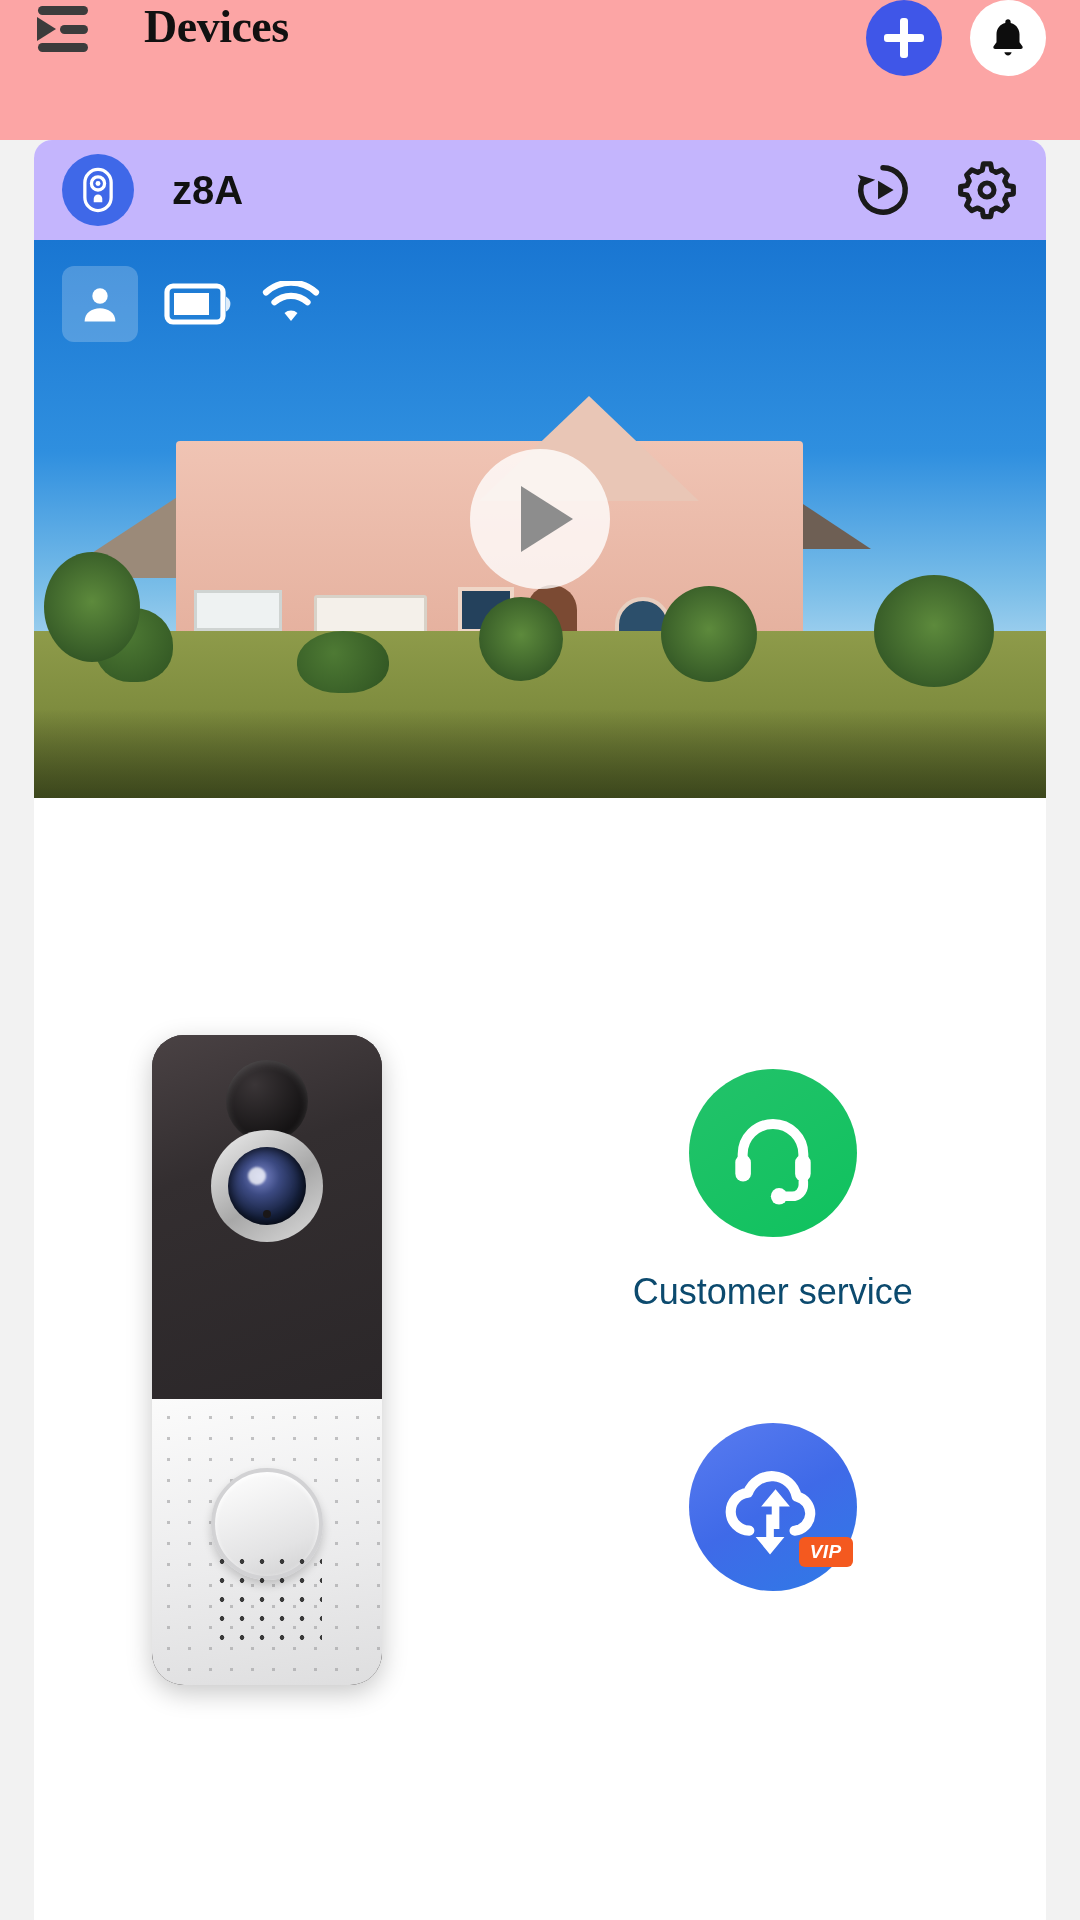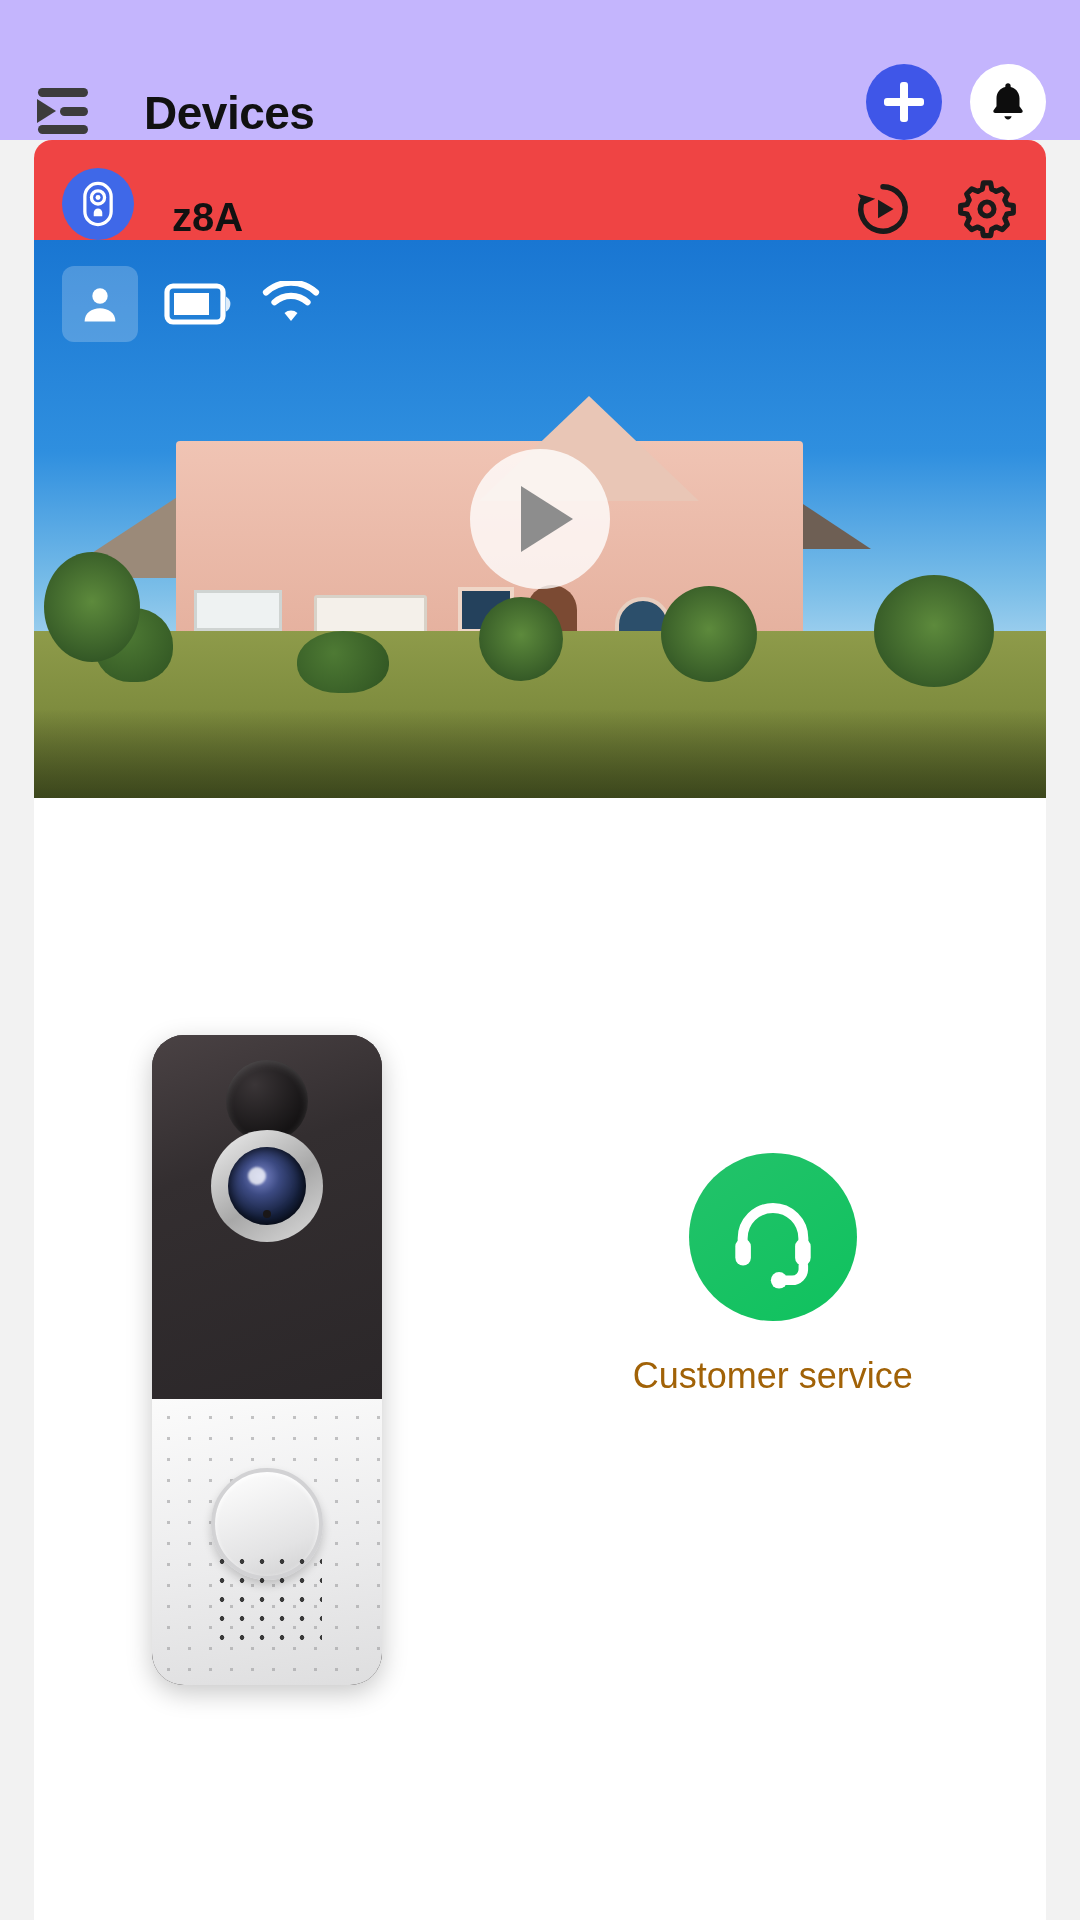--- a/index.html
+++ b/index.html
@@ -7,23 +7,24 @@
     width:1080px; height:1920px;
     background:#f2f2f2;
     font-family:"Liberation Sans", sans-serif;
     overflow:hidden;
   }
 
   
   .appbar {
     height:140px;
     display:flex;
-    align-items:flex-end;
+    align-items:flex-start;
     padding:0 34px;
-    background:#c4b5fd;
+    background:#fca5a5;
+    font-family:Liberation Serif, serif;
   }
   .menu-icon { width:58px; height:58px; position:relative; cursor:pointer; flex:0 0 auto; }
   .menu-icon .bar {
     position:absolute; left:4px; width:50px; height:9px;
     background:#3c3c3c; border-radius:5px;
   }
   .menu-icon .bar.top { top:6px; }
   .menu-icon .bar.bot { bottom:6px; }
   .menu-icon .bar.mid { top:25px; left:26px; width:28px; }
   .menu-icon .tri {
@@ -52,23 +53,23 @@
 
   
   .device-card {
     margin:0 34px;
     background:#ffffff;
     border-radius:18px 18px 0 0;
     overflow:hidden;
   }
   .device-head {
     height:100px;
-    display:flex; align-items:flex-end;
+    display:flex; align-items:center;
     padding:0 28px;
-    background:#ef4444;
+    background:#c4b5fd;
   }
   .device-badge {
     width:72px; height:72px; border-radius:50%;
     background:#3f68e8;
     display:flex; align-items:center; justify-content:center;
     flex:0 0 auto;
   }
   .device-name {
     font-size:40px; font-weight:bold; color:#111;
     margin-left:38px;
@@ -192,21 +193,21 @@
   }
   .service { display:flex; flex-direction:column; align-items:center; cursor:pointer; }
   .service-icon {
     width:168px; height:168px; border-radius:50%;
     display:flex; align-items:center; justify-content:center;
     position:relative;
   }
   .cs-icon { background:linear-gradient(145deg,#23c26a,#0fc25e); }
   .cloud-icon { background:linear-gradient(150deg,#5a7cf0 0%,#3f6ae8 50%,#2f7ae6 100%); }
   .service-label {
-    margin-top:34px; font-size:36px; color:#a16207; white-space:nowrap;
+    margin-top:34px; font-size:36px; color:#0c4a6e; white-space:nowrap;
   }
   .vip-badge {
     position:absolute; right:4px; bottom:24px;
     background:#f4591f; color:#fff;
     font-size:19px; font-weight:bold; font-style:italic;
     padding:4px 11px; border-radius:6px;
     letter-spacing:.5px;
   }
 
   
@@ -417,17 +418,25 @@
           <rect x="3.3" y="12.4" width="3.6" height="6.2" rx="1.8" fill="#fff"></rect>
           <rect x="17.1" y="12.4" width="3.6" height="6.2" rx="1.8" fill="#fff"></rect>
           <path d="M19 18.6v.8a2.6 2.6 0 0 1-2.6 2.6h-1.6" fill="none" stroke="#fff" stroke-width="2.2" stroke-linecap="round"></path>
           <circle cx="13.4" cy="22" r="1.9" fill="#fff"></circle>
         </svg>
       </div>
       <div class="service-label">Customer service</div>
     </div>
 
     <div class="service">
+      <div class="service-icon cloud-icon">
+        <svg width="110" height="110" viewBox="0 0 26 26">
+          <path d="M7.4 18.6a4.5 4.5 0 0 1-.3-8.98 6 6 0 0 1 11.5.9 4.1 4.1 0 0 1-.5 8.08" fill="none" stroke="#fff" stroke-width="2.4" stroke-linecap="round" stroke-linejoin="round"></path>
+          <path d="M15.3 19.4v-5.3h-2.5l3.4-4.1 3.4 4.1h-2.5v5.3z" fill="#fff" transform="translate(-2.6,-1.2)"></path>
+          <path d="M10.6 13.6v5.3h2.5L9.7 23l-3.4-4.1h2.5v-5.3z" fill="#fff" transform="translate(2.6,1.2)"></path>
+        </svg>
+        <div class="vip-badge">VIP</div>
+      </div>
     </div>
 
   </div>
   <div class="bottom-fill"></div>
 </div>
 
 </body></html>

